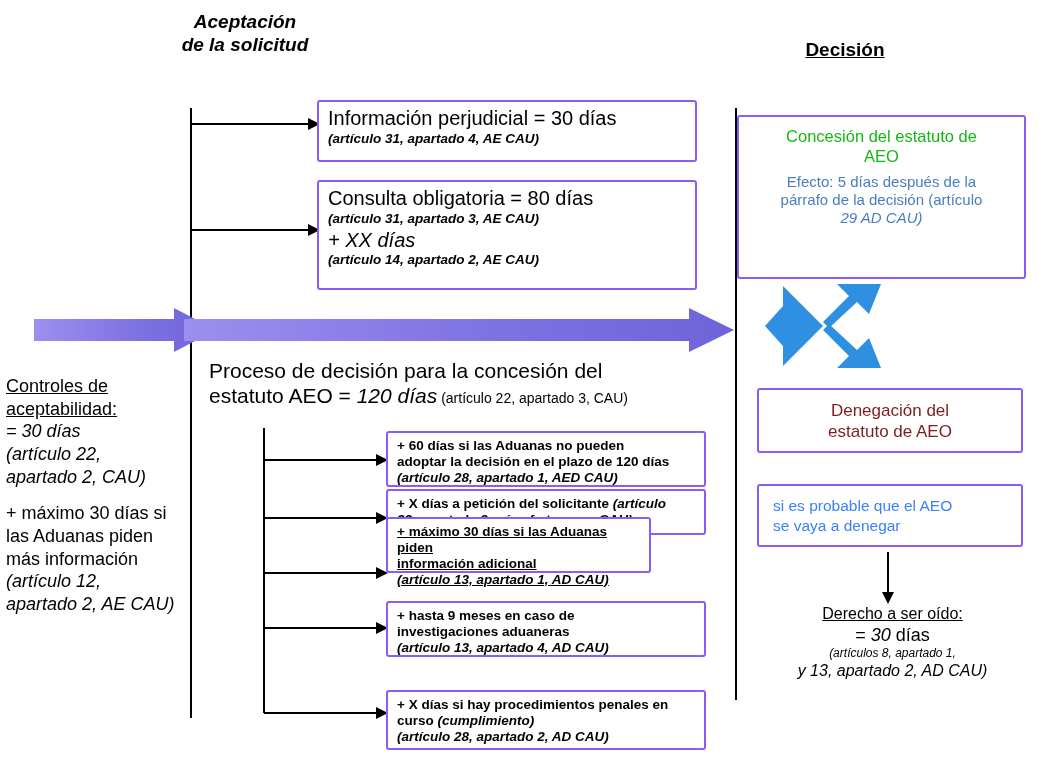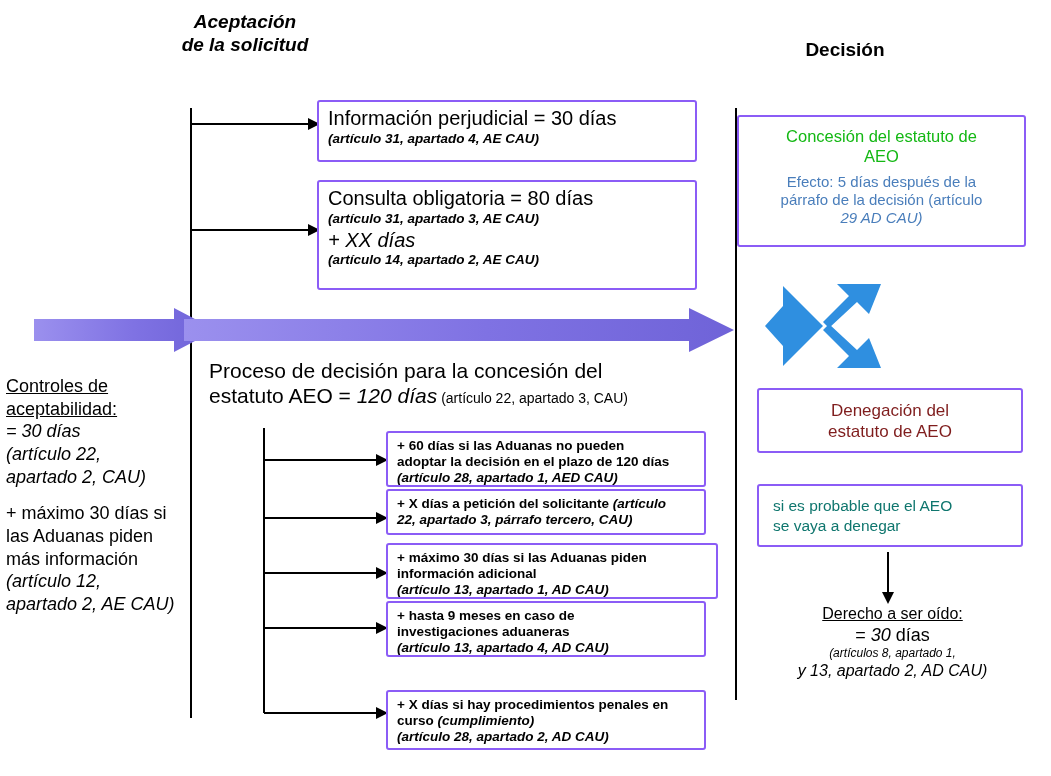--- a/index.html
+++ b/index.html
@@ -60,38 +60,38 @@
   
   .proc {
     font-size: 21px;
     line-height: 1.2;
   }
 
   
   .rbox-title-green { color: #14b814; font-size: 16.5px; text-align: center; line-height: 1.2; }
   .rbox-sub { color: #4a7ebb; font-size: 15px; text-align: center; line-height: 1.2; }
   .rbox-red { color: #7f1d1d; font-size: 17px; text-align: center; line-height: 1.25; }
-  .rbox-orange { color: #0f766e; font-size: 15.5px; line-height: 1.3; }
+  .rbox-orange { color: #3b82f6; font-size: 15.5px; line-height: 1.3; }
 
   .rt { font-size: 16px; text-align: center; line-height: 1.24; }
   .rt .l1 { text-decoration: underline; }
 
   svg { display: block; }
 </style>
 </head>
 <body>
 
 <div id="canvas">
 
   <div class="abs hdr" style="left:120px; top:10px; width:250px;font-style:italic;">
     <div>Aceptación</div>
     <div>de la solicitud</div>
   </div>
 
-  <div class="abs hdr" style="left:745px; top:38px; width:200px;">Decisión</div>
+  <div class="abs hdr" style="left:745px; top:38px; width:200px;text-decoration:underline;">Decisión</div>
 
   <div class="abs vline" style="left:190px; top:108px; height:610px;"></div>
   <div class="abs vline" style="left:735px; top:108px; height:592px;"></div>
 
   <div class="abs" style="left:34px; top:306px; width:700px; height:48px;">
     <svg width="700" height="48" viewBox="0 0 700 48">
       <defs>
         <linearGradient id="pg" x1="0" y1="0" x2="1" y2="0">
           <stop offset="0%" stop-color="#9b90ee"></stop>
           <stop offset="55%" stop-color="#7f72e3"></stop>
@@ -187,21 +187,21 @@
   <div class="abs box" style="left:386px; top:489px; width:320px; height:46px;">
     <div class="box-inner smtxt bold">
       <div>
         <span>+ X días a petición del solicitante</span>
         <span class="ital">(artículo</span>
       </div>
       <div class="ital">22, apartado 3, párrafo tercero, CAU)</div>
     </div>
   </div>
 
-  <div class="abs box" style="left:386px; top:543px; width:332px; height:56px;">
+  <div class="abs box" style="left:386px; top:517px; width:265px; height:56px;text-decoration:underline;">
     <div class="box-inner smtxt bold">
       <div>+ máximo 30 días si las Aduanas piden</div>
       <div>información adicional</div>
       <div class="ital">(artículo 13, apartado 1, AD CAU)</div>
     </div>
   </div>
 
   <div class="abs box" style="left:386px; top:601px; width:320px; height:56px;">
     <div class="box-inner smtxt bold">
       <div>+ hasta 9 meses en caso de</div>
@@ -214,21 +214,21 @@
     <div class="box-inner smtxt bold">
       <div>+ X días si hay procedimientos penales en</div>
       <div>
         <span>curso</span>
         <span class="ital">(cumplimiento)</span>
       </div>
       <div class="ital">(artículo 28, apartado 2, AD CAU)</div>
     </div>
   </div>
 
-  <div class="abs box" style="left:737px; top:115px; width:289px; height:132px;">
+  <div class="abs box" style="left:737px; top:115px; width:289px; height:164px;">
     <div style="padding:10px 12px 0 12px;">
       <div class="rbox-title-green">Concesión del estatuto de</div>
       <div class="rbox-title-green">AEO</div>
       <div class="rbox-sub" style="margin-top:6px;">Efecto: 5 días después de la</div>
       <div class="rbox-sub">párrafo de la decisión (artículo</div>
       <div class="rbox-sub ital">29 AD CAU)</div>
     </div>
   </div>
 
   <div class="abs" style="left:763px; top:282px; width:120px; height:88px;">

